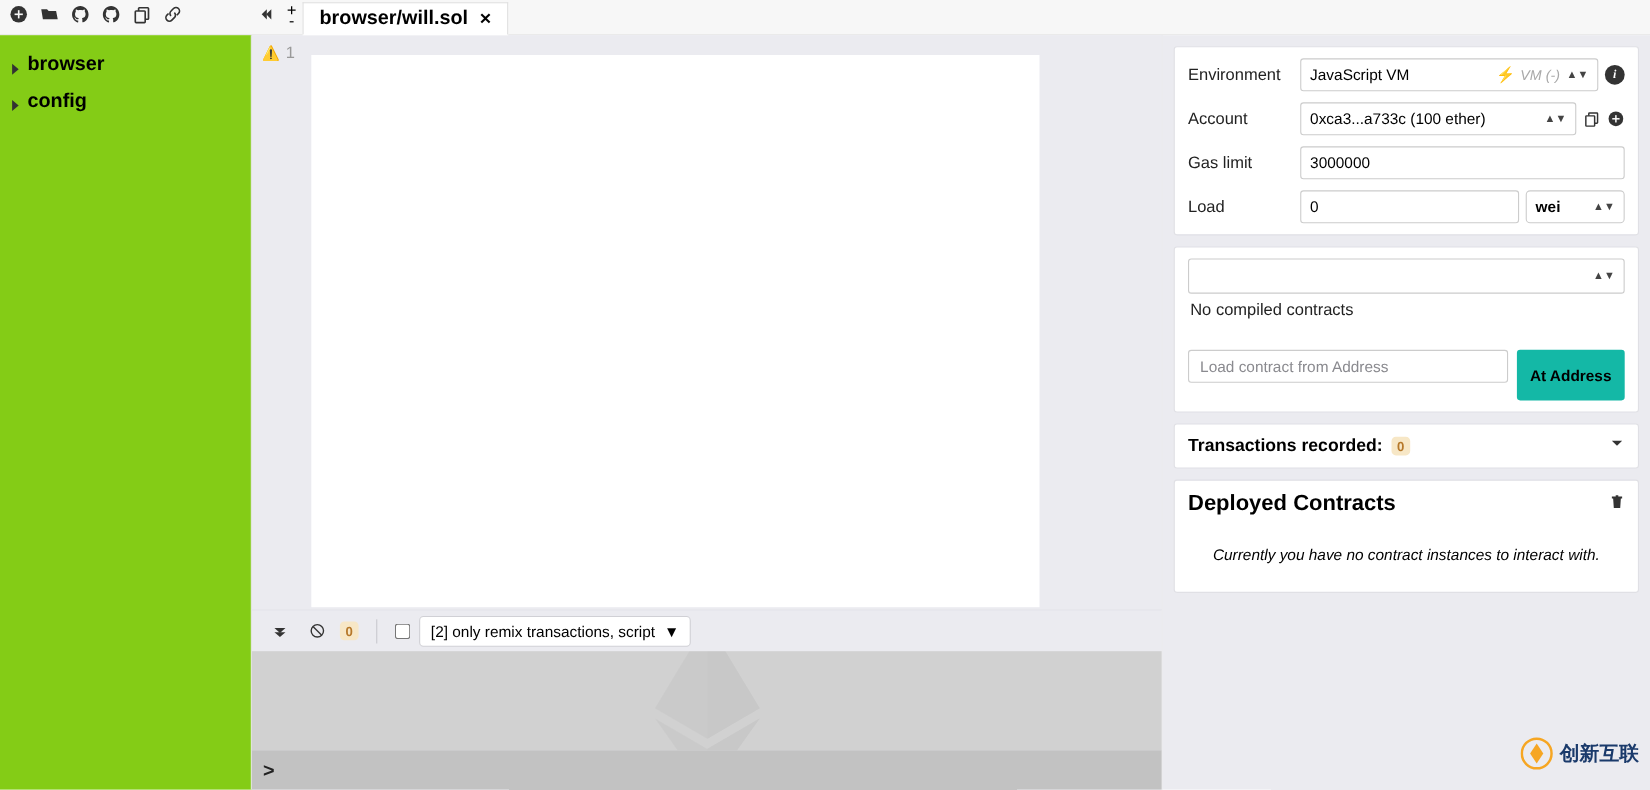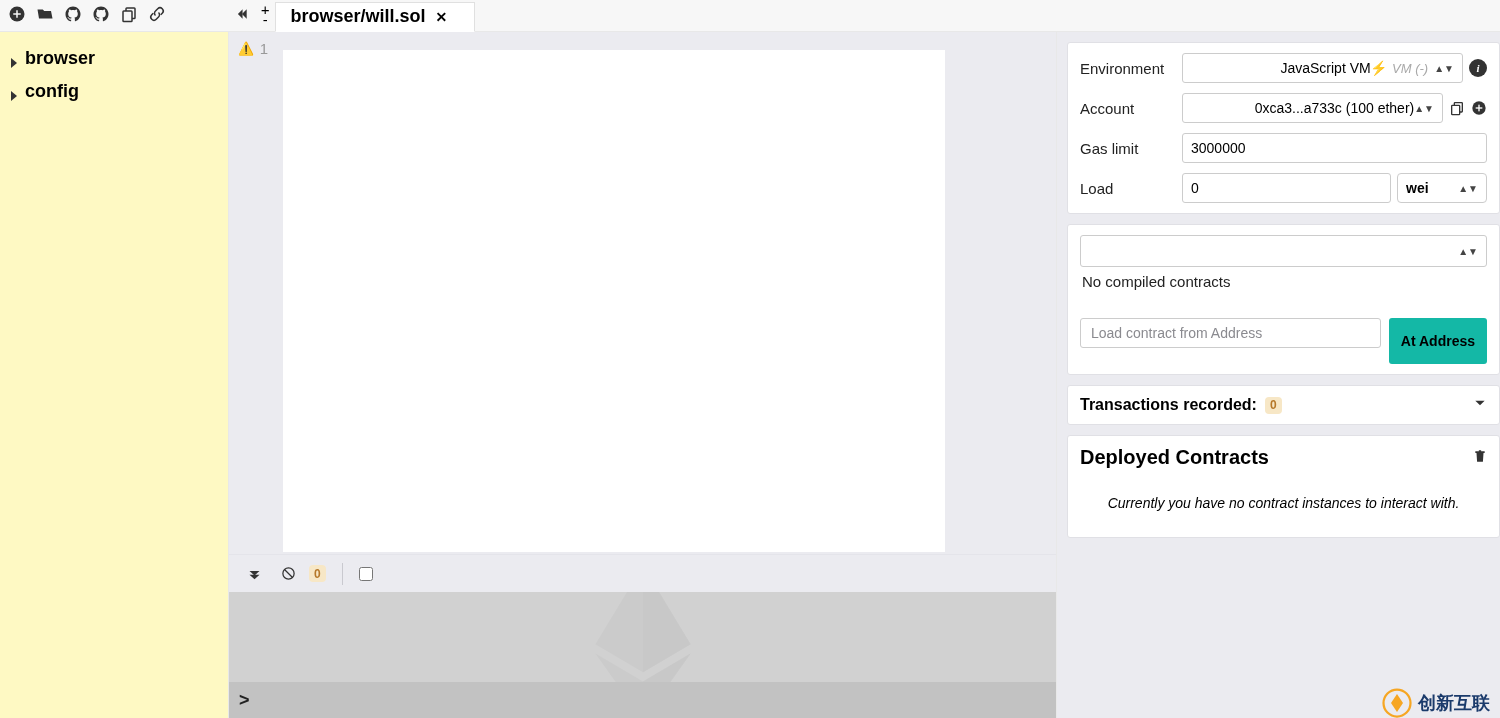--- a/index.html
+++ b/index.html
@@ -5,32 +5,32 @@
     * { margin: 0; padding: 0; box-sizing: border-box; font-family: Arial, Helvetica, sans-serif; }
     body { width: 1500px; height: 718px; overflow: hidden; background: #fff; }
 
     
     .top-bar { display: flex; height: 32px; background: #f7f7f7; border-bottom: 1px solid #e8e8e8; }
     .top-bar-left { width: 229px; display: flex; align-items: center; padding-left: 8px; gap: 10px; }
     .top-bar-left svg { width: 18px; height: 18px; fill: #333; cursor: pointer; }
     .top-bar-center { flex: 1; display: flex; align-items: center; position: relative; }
     .collapse-left, .plus-min { padding: 4px 6px; cursor: pointer; }
     .plus-min { font-family: monospace; font-size: 14px; line-height: 0.7; }
-    .file-tab { display: flex; align-items: center; background: #fff; border: 1px solid #e0e0e0; border-bottom: 1px solid #fff; padding: 5px 27px 5px 14px; font-size: 18px; font-weight: 600; height: 30px; margin-top: 2px; }
+    .file-tab { display: flex; align-items: center; background: #fff; border: 1px solid #e0e0e0; border-bottom: 1px solid #fff; padding: 5px 14px 5px 14px; font-size: 18px; font-weight: 600; height: 30px; margin-top: 2px; }
     .file-tab .close-x { margin-left: 10px; font-size: 14px; cursor: pointer; font-weight: 700; }
     .top-nav { display: flex; align-items: center; gap: 5px; padding-right: 14px; }
     .expand-right { padding: 4px 6px; cursor: pointer; }
     .nav-link { padding: 6px 9px; font-size: 15px; cursor: pointer; border-radius: 2px; line-height: 20px; }
     .nav-link.active { background: #e9e9e9; }
 
     
     .main { display: flex; height: calc(100% - 32px); }
 
     
-    .file-panel { width: 229px; border-right: 1px solid #e8e8e8; padding-top: 10px; background: #fef9c3; }
+    .file-panel { width: 229px; border-right: 1px solid #e8e8e8; padding-top: 10px; background: #84cc16; }
     .tree-item { display: flex; align-items: center; padding: 6px 8px; font-size: 18px; font-weight: 700; cursor: pointer; }
     .tree-item .caret { width: 12px; height: 12px; margin-right: 5px; }
     .tree-item .caret svg { width: 12px; height: 12px; fill: #333; }
 
     
     .center-col { flex: 1; display: flex; flex-direction: column; background: #ebebf0; border-right: 1px solid #e8e8e8; min-width: 0; }
 
     
     .editor-wrap { flex: 1; padding: 6px 1px 0 6px; background: #ebebf0; display: flex; overflow: hidden; }
     .gutter-warn { width: 20px; text-align: right; padding-top: 2px; font-size: 14px; color: #444; }
@@ -53,27 +53,27 @@
     .search-input::placeholder { color: #8a8a8f; }
 
     
     .term-body { height: 90px; background: #d1d1d1; position: relative; overflow: hidden; }
     .eth-logo { position: absolute; left: 50%; top: 50%; transform: translate(-50%, -45%); opacity: 0.15; }
     .eth-logo svg { width: 100px; height: 155px; }
     .term-input-row { height: 36px; background: #c2c2c2; display: flex; align-items: center; padding-left: 10px; }
     .term-prompt { font-size: 18px; font-weight: 700; color: #222; }
 
     
-    .right-panel { width: 443px; background: #ebebf0; padding: 10px 0 0 10px; display: flex; flex-direction: column; gap: 10px; overflow-y: auto; }
+    .right-panel { width: 443px; background: #ebebf0; padding: 10px 10px 0 10px; display: flex; flex-direction: column; gap: 10px; overflow-y: auto; }
     .rp-section { background: #fff; border: 1px solid #e0e0e5; border-radius: 3px; padding: 10px 12px; }
     .rp-row { display: flex; align-items: center; margin-bottom: 10px; }
     .rp-row:last-child { margin-bottom: 0; }
     .rp-label { width: 102px; font-size: 15px; color: #222; }
     .rp-field { flex: 1; display: flex; align-items: center; gap: 6px; }
-    .sel { flex: 1; height: 30px; border: 1px solid #ccc; border-radius: 3px; padding: 0 8px; background: #fff; font-size: 14px; display: flex; align-items: center; justify-content: flex-end; cursor: pointer; }
+    .sel { flex: 1; height: 30px; border: 1px solid #ccc; border-radius: 3px; padding: 0 8px; background: #fff; font-size: 14px; display: flex; align-items: center; justify-content: space-between; cursor: pointer; }
     .sel .arrow, .sel-small .arrow { font-size: 10px; color: #444; }
     .sel-input { flex: 1; height: 30px; border: 1px solid #ccc; border-radius: 3px; padding: 0 8px; font-size: 14px; }
     .sel-small { width: 90px; height: 30px; border: 1px solid #ccc; border-radius: 4px; padding: 0 8px; font-size: 14px; font-weight: 700; display: flex; align-items: center; justify-content: space-between; cursor: pointer; }
     .mini-icon { width: 16px; height: 16px; cursor: pointer; }
     .mini-icon svg { width: 16px; height: 16px; fill: #333; }
     .info-i { width: 18px; height: 18px; border-radius: 50%; display: flex; align-items: center; justify-content: center; font-size: 11px; font-weight: 700; color: #fff; background: #333; font-family: Georgia, serif; font-style: italic; cursor: pointer; }
     .vm-status { font-size: 13px; color: #a9a9a9; margin-right: 2px; font-style: italic; }
 
     .no-compiled { font-size: 15px; padding: 6px 2px 0 2px; color: #222; }
     .load-addr-row { display: flex; gap: 8px; margin-top: 28px; }
@@ -83,21 +83,21 @@
 
     .tx-rec-row { display: flex; align-items: center; justify-content: space-between; }
     .tx-rec-label { font-size: 16px; font-weight: 700; display: flex; align-items: center; gap: 8px; }
 
     .dep-row { display: flex; align-items: center; justify-content: space-between; }
     .dep-label { font-size: 20px; font-weight: 700; }
     .dep-trash svg { width: 14px; height: 16px; fill: #333; }
     .no-instances { font-size: 14px; font-style: italic; text-align: center; padding-top: 26px; padding-bottom: 10px; }
 
     
-    .watermark { position: fixed; right: 10px; bottom: 0; display: flex; align-items: center; gap: 6px; }
+    .watermark { position: fixed; right: 10px; bottom: 18px; display: flex; align-items: center; gap: 6px; }
     .wm-icon { width: 30px; height: 30px; }
     .wm-text { font-size: 18px; font-weight: 700; color: #1a3a6b; }
   </style>
 </head>
 <body>
 
 <div class="top-bar">
   <div class="top-bar-left">
     <span><svg viewBox="0 0 24 24">
           <circle cx="12" cy="12" r="10"></circle>
@@ -170,20 +170,24 @@
         </span>
       <span class="term-icon-btn">
           <svg viewBox="0 0 24 24">
             <circle cx="12" cy="12" r="9" fill="none" stroke="#333" stroke-width="2"></circle>
             <line x1="6" y1="6" x2="18" y2="18" stroke="#333" stroke-width="2"></line>
           </svg>
         </span>
       <span class="badge0">0</span>
       <span class="divider-v"></span>
       <input type="checkbox" class="chk-listen" style="">
+      <div class="filter-dd">
+        <span>[2] only remix transactions, script</span>
+        <span>▼</span>
+      </div>
     </div>
 
     <div class="term-body">
       <div class="eth-logo">
         <svg viewBox="0 0 256 417">
             <path fill="#aaa" d="M128 0 L0 212 L128 287 L256 212 Z"></path>
             <path fill="#999" d="M128 0 L128 287 L256 212 Z"></path>
             <path fill="#aaa" d="M128 312 L0 237 L128 417 L256 237 Z"></path>
             <path fill="#999" d="M128 312 L128 417 L256 237 Z"></path>
           </svg>

